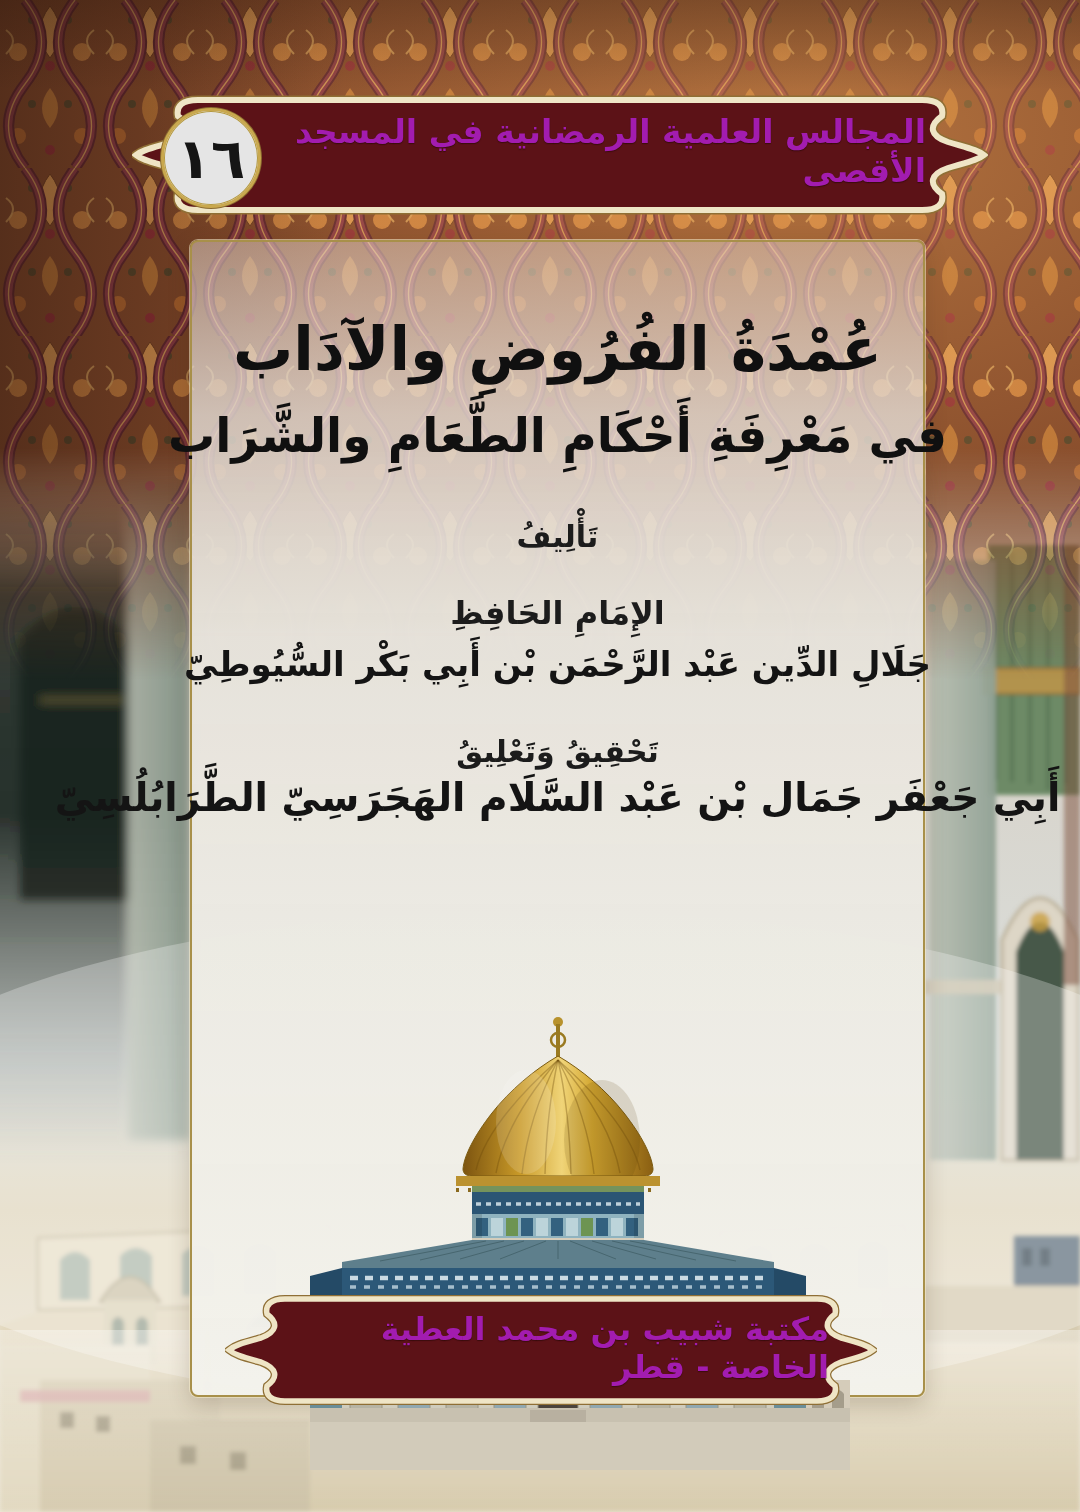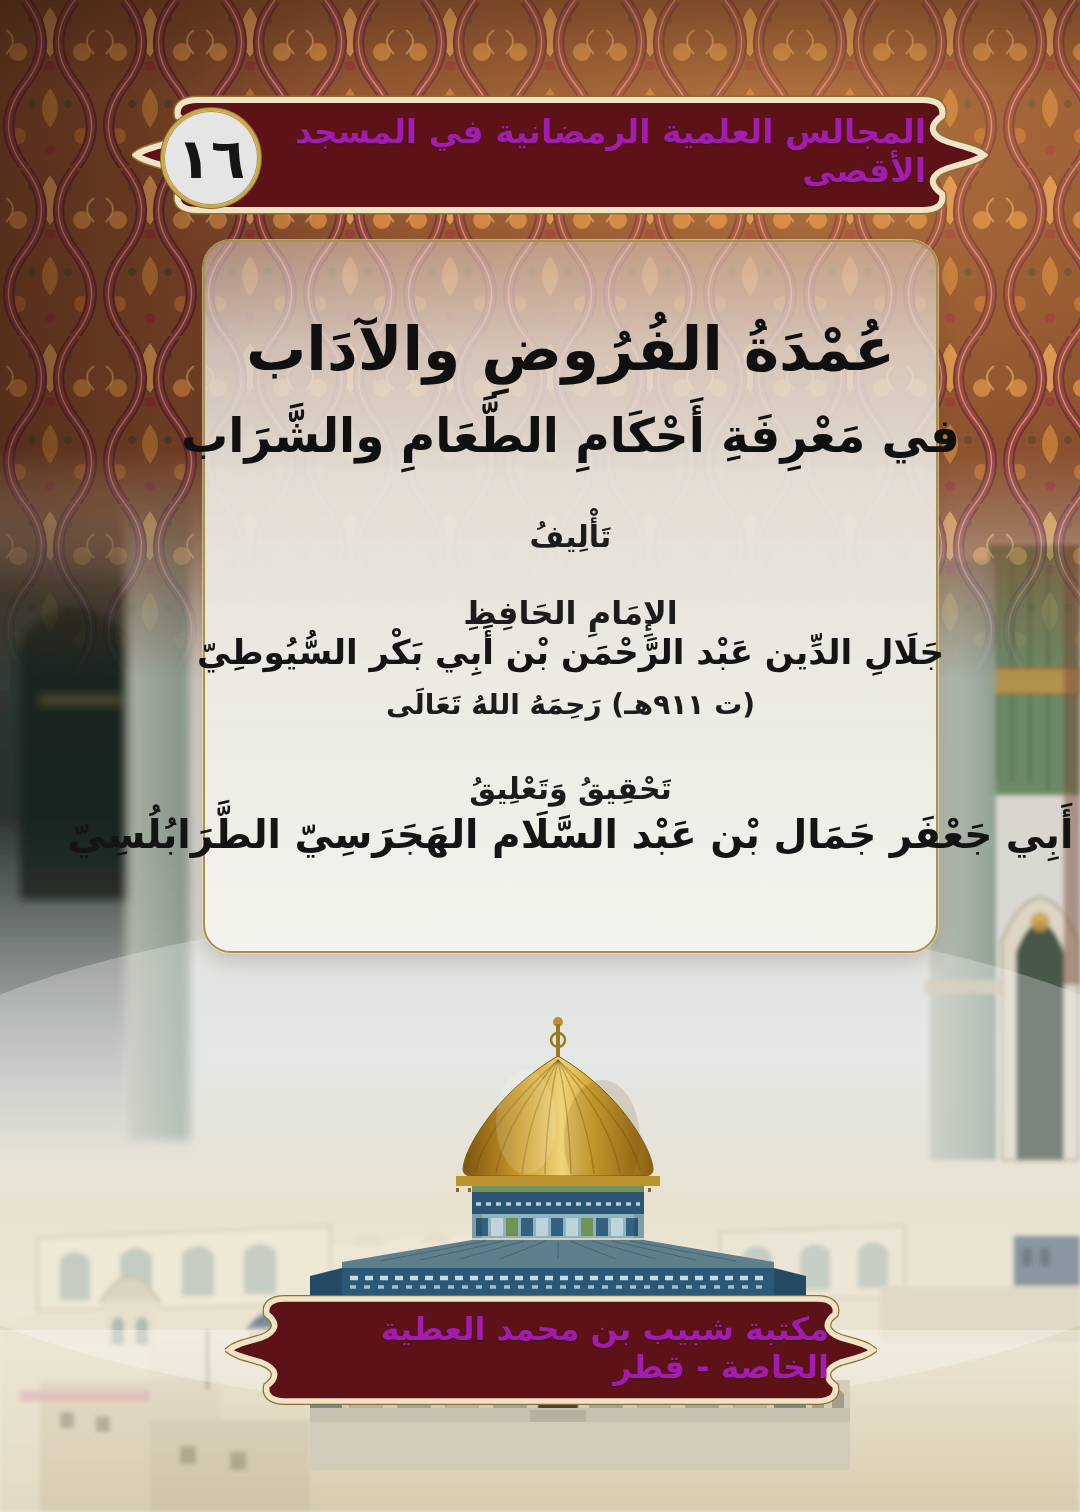--- a/index.html
+++ b/index.html
@@ -3,38 +3,38 @@
 <meta charset="utf-8">
 <style>
   html,body{margin:0;padding:0;background:#2a2a2a;}
   .cover{
     position:relative;width:1080px;height:1512px;overflow:hidden;
     font-family:"DejaVu Sans",sans-serif;background:#d6d0c4;
   }
   .bg-scene{position:absolute;left:0;top:0;z-index:0;}
   
   .panel{
-    position:absolute;left:203px;top:240px;width:735px;height:713px;
-    box-sizing:border-box;border:2px solid #a8904a;border-radius:28px;
+    position:absolute;left:190px;top:240px;width:735px;height:1157px;
+    box-sizing:border-box;border:2px solid #a8904a;border-radius:8px;
     background:linear-gradient(180deg,
       rgba(224,208,199,0.52) 0%,
       rgba(227,219,211,0.82) 15%,
       rgba(231,227,219,0.95) 34%,
       rgba(236,234,227,0.97) 60%,
       rgba(243,242,236,0.98) 100%);
     box-shadow:0 0 0 1px rgba(248,238,206,0.55), 0 8px 22px rgba(70,45,25,0.22);
     display:flex;flex-direction:column;align-items:center;text-align:center;
     z-index:2;
   }
   .panel > div{white-space:nowrap;}
   .title-1{margin-top:72px;font-size:60px;font-weight:bold;color:#101010;}
   .title-2{margin-top:24px;font-size:47px;font-weight:bold;color:#101010;}
   .byline-label{margin-top:56px;font-size:30px;font-weight:bold;color:#1c1c1c;}
   .honorific{margin-top:40px;font-size:32px;font-weight:bold;color:#1c1c1c;}
-  .author-name{font-size:34px;font-weight:bold;color:#141414;}
+  .author-name{margin-top:12px;font-size:34px;font-weight:bold;color:#141414;}
   .death-note{margin-top:16px;font-size:28px;font-weight:bold;color:#1c1c1c;}
   .editor-label{margin-top:50px;font-size:30px;font-weight:bold;color:#1c1c1c;}
   .editor-name{margin-top:6px;font-size:39px;font-weight:bold;color:#141414;}
   
   .dome-art{position:absolute;left:250px;top:1010px;z-index:3;}
   
   .banner{position:absolute;z-index:4;}
   .banner svg.shape{position:absolute;left:0;top:0;}
   .banner-top{left:132px;top:92px;width:856px;height:126px;}
   .banner-bottom{left:225px;top:1292px;width:652px;height:118px;}
@@ -209,21 +209,20 @@
       <rect x="0" y="0" width="1080" height="90" fill="url(#topDark)"></rect>
     </g>
   </svg>
 
   <div class="panel" dir="rtl">
     <div class="title-1">عُمْدَةُ الفُرُوضِ والآدَاب</div>
     <div class="title-2">في مَعْرِفَةِ أَحْكَامِ الطَّعَامِ والشَّرَاب</div>
     <div class="byline-label">تَأْلِيفُ</div>
     <div class="honorific">الإِمَامِ الحَافِظِ</div>
     <div class="author-name">جَلَالِ الدِّين عَبْد الرَّحْمَن بْن أَبِي بَكْر السُّيُوطِيّ</div>
-    <div class="death-note">(ت ٩١١هـ) رَحِمَهُ اللهُ تَعَالَى</div>
     <div class="editor-label">تَحْقِيقُ وَتَعْلِيقُ</div>
     <div class="editor-name">أَبِي جَعْفَر جَمَال بْن عَبْد السَّلَام الهَجَرَسِيّ الطَّرَابُلُسِيّ</div>
   </div>
 
   <svg class="dome-art" width="600" height="500" viewBox="0 0 600 500">
     <defs>
       <linearGradient id="goldG" x1="0" y1="0" x2="1" y2="0">
         <stop offset="0" stop-color="#7c5410"></stop>
         <stop offset="0.3" stop-color="#c99a28"></stop>
         <stop offset="0.52" stop-color="#f0d478"></stop>

